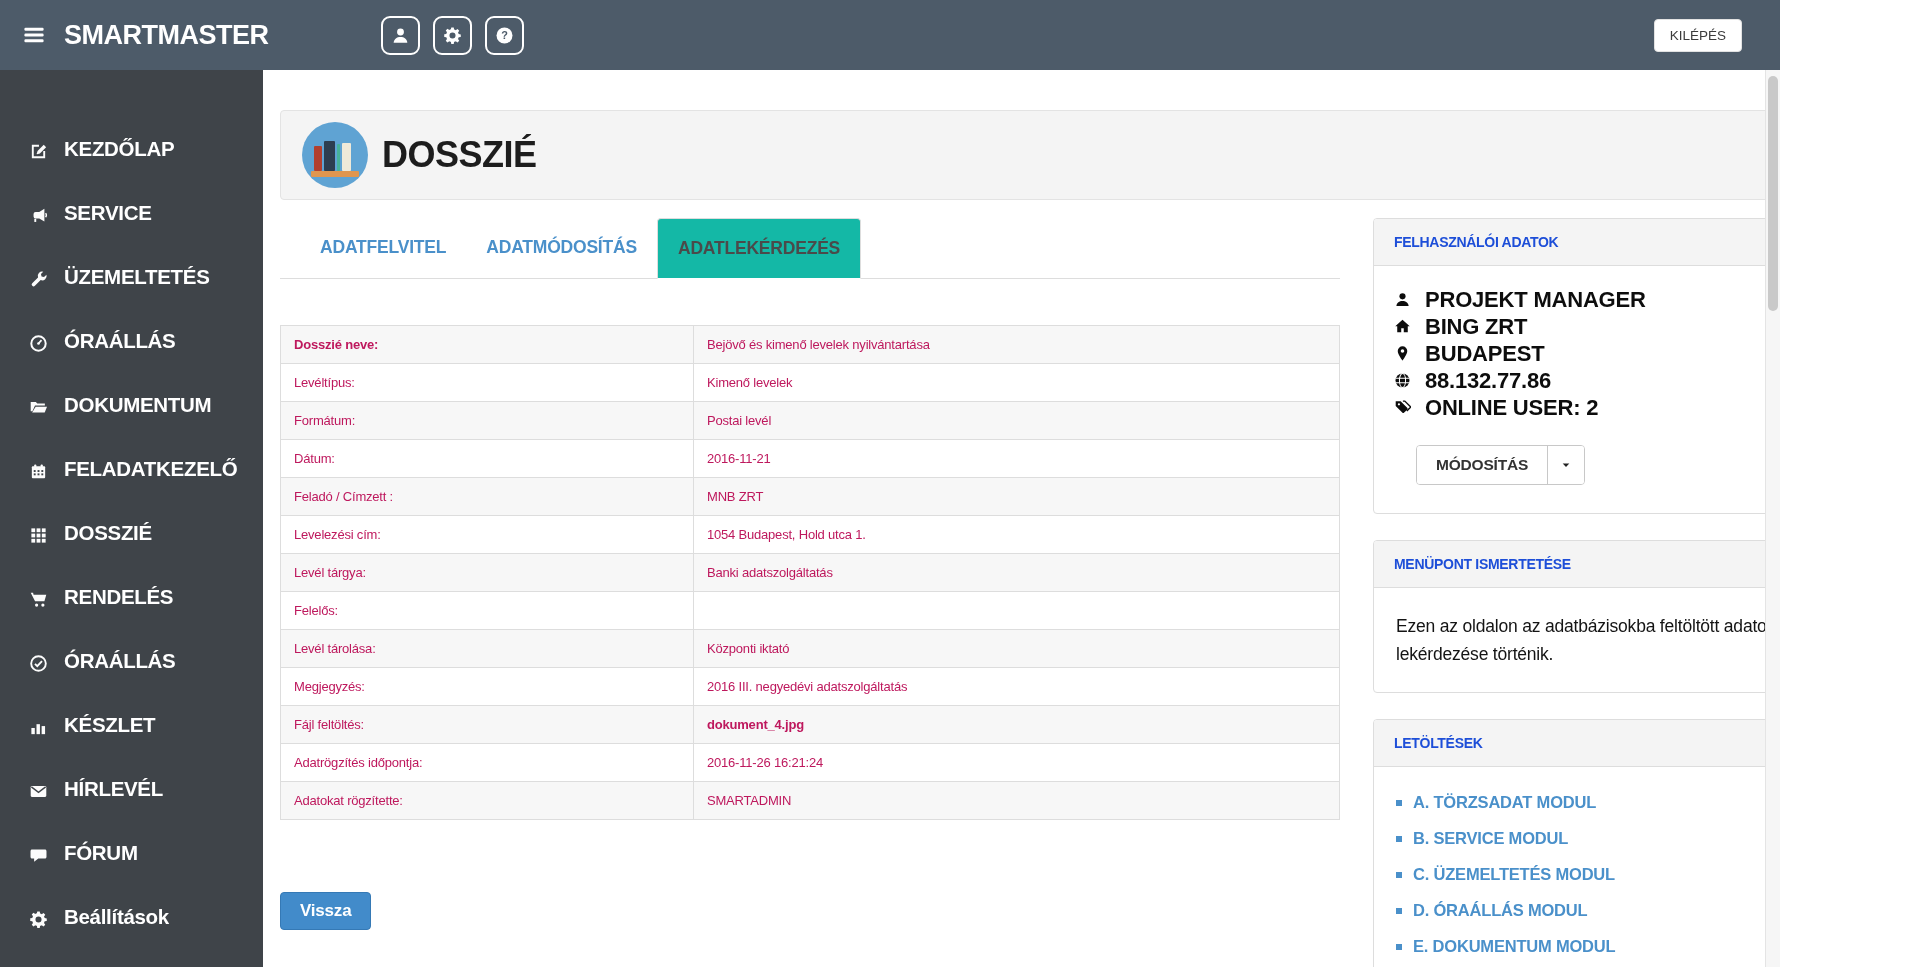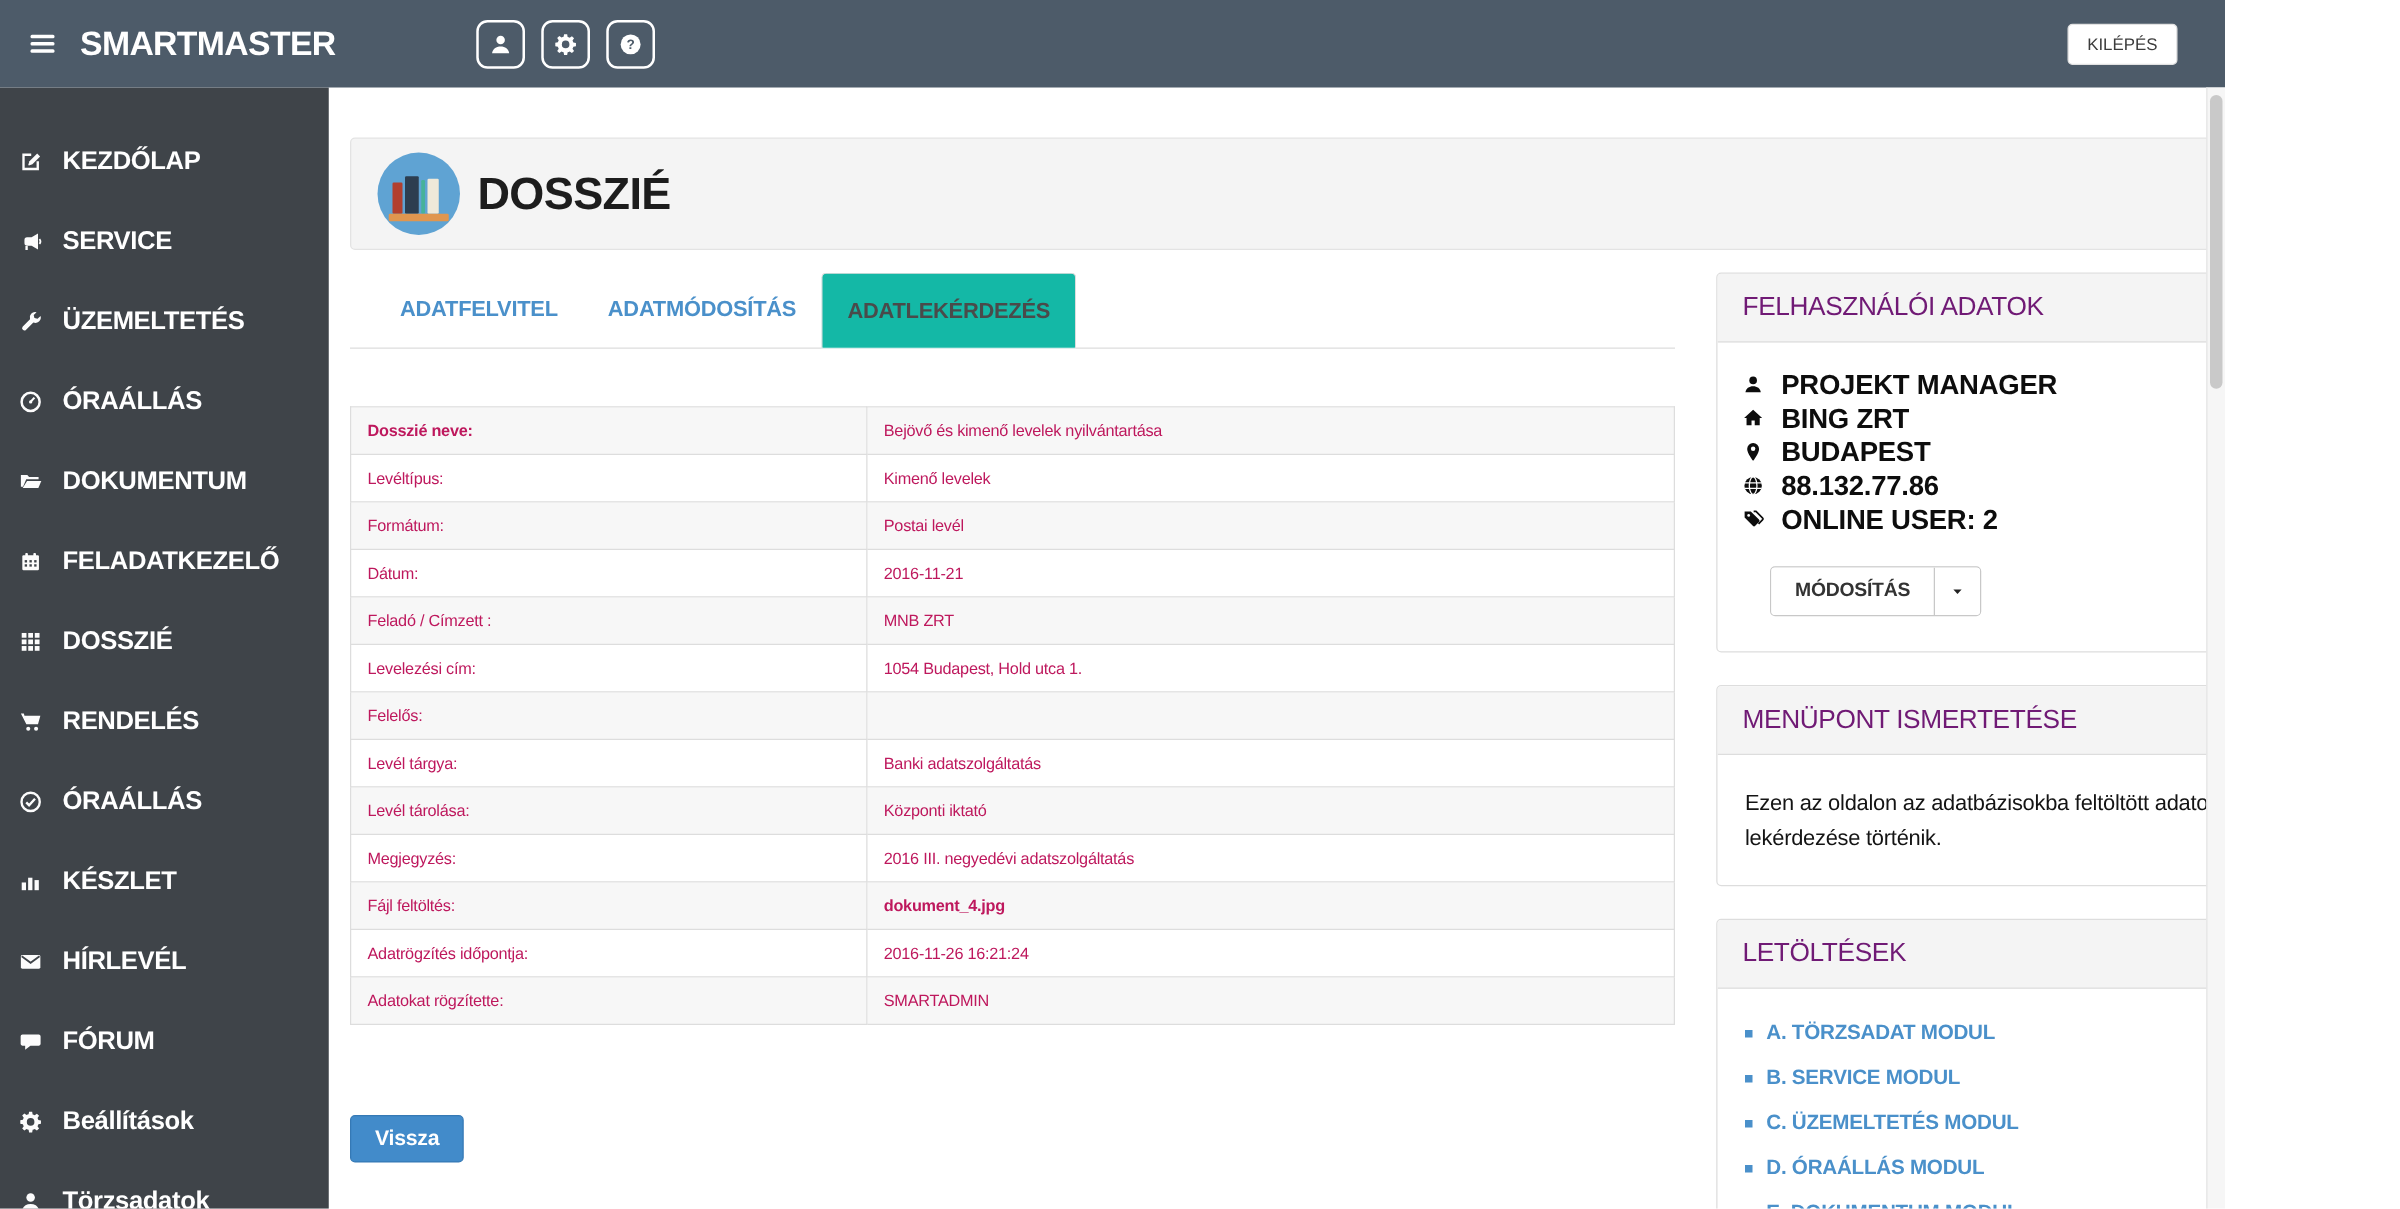--- a/index.html
+++ b/index.html
@@ -21,21 +21,21 @@
   .nav-icons{display:flex;gap:13px;margin-left:112px}
   .nav-icon-btn{width:39px;height:39px;border:2px solid #fff;border-radius:9px;background:transparent;
     color:#fff;display:flex;align-items:center;justify-content:center;cursor:pointer}
   .nav-icon-btn .i{font-size:19px;display:inline-flex;color:#fff}
   .logout{background:#fff;border:1px solid #e2e2e2;border-radius:4px;color:#3c3c3c;font-weight:400;
     font-size:13.5px;padding:8px 15px;cursor:pointer;font-family:inherit}
 
   
   .sidebar{position:absolute;top:70px;left:0;width:263px;height:897px;background:var(--sidebar-bg);
     padding-top:27px;overflow:hidden}
-  .side-item{height:64px;display:flex;align-items:center;padding-left:11px;cursor:pointer;color:#fff}
+  .side-item{height:64px;display:flex;align-items:flex-end;padding-left:25px;cursor:pointer;color:#fff}
   .side-icon{width:26px;font-size:19px;display:inline-flex;justify-content:center;color:#fcfcfc}
   .side-label{margin-left:13px;font-weight:700;font-size:20.5px;letter-spacing:-0.3px;white-space:nowrap}
 
   
   .main{position:absolute;top:70px;left:263px;width:1657px;height:897px;overflow:hidden;
     padding:40px 48px 0 17px}
   .page-header{height:90px;background:var(--panel-header-bg);border:1px solid #e3e3e3;border-radius:4px;
     display:flex;align-items:center;padding-left:21px}
   .logo-circle{width:66px;height:66px;border-radius:50%;background:var(--logo-circle);position:relative;flex:none}
   .book{position:absolute;bottom:17px;border-radius:1px;display:block}
@@ -66,21 +66,21 @@
   .record-table tr:nth-of-type(odd){background:var(--stripe)}
   .lbl-bold{font-weight:700;color:#111}
   .val-link{color:#5b9fd0;font-weight:700;font-size:13.5px;cursor:pointer}
 
   .back-btn{margin-top:72px;background:var(--button-blue);border:1px solid #3579b5;border-radius:4px;
     color:#fff;font-weight:700;font-size:17px;padding:8px 19px;cursor:pointer;font-family:inherit;letter-spacing:-0.2px}
 
   
   .card{border:1px solid var(--border);border-radius:4px;background:#fff;margin-bottom:26px;overflow:hidden}
   .card-h{background:var(--panel-header-bg);border-bottom:1px solid var(--border);padding:15px 20px;
-    font-weight:400;font-size:21px;color:#701a75;letter-spacing:-0.3px}
+    font-weight:700;font-size:14px;color:#1d4ed8;letter-spacing:-0.3px}
   .card-b{padding:20px}
   .user-list{list-style:none}
   .user-li{display:flex;align-items:center;height:27px}
   .u-icon{width:22px;font-size:17px;display:inline-flex;color:#0d0d0d}
   .u-text{margin-left:9px;font-weight:700;font-size:22px;color:#0d0d0d;letter-spacing:-0.2px}
   .split-btn{display:inline-flex;margin:24px 0 8px 22px;border:1px solid #c8c8c8;border-radius:4px;overflow:hidden;background:#fff}
   .split-main{background:#fff;border:none;padding:10px 19px;font-weight:700;font-size:15.5px;color:#333;
     cursor:pointer;font-family:inherit;letter-spacing:-0.2px}
   .split-caret{background:#fff;border:none;border-left:1px solid #c8c8c8;padding:10px 12px;cursor:pointer;
     display:flex;align-items:center;color:#222;font-size:12px}
@@ -360,27 +360,27 @@
                 <td class="lbl">Feladó / Címzett :</td>
                 <td class="val">MNB ZRT</td>
               </tr>
 
               <tr>
                 <td class="lbl">Levelezési cím:</td>
                 <td class="val">1054 Budapest, Hold utca 1.</td>
               </tr>
 
               <tr>
+                <td class="lbl">Levél tárgya:</td>
+                <td class="val">Banki adatszolgáltatás</td>
+              </tr>
+
+              <tr>
                 <td class="lbl">Felelős:</td>
                 <td class="val"></td>
-              </tr>
-
-              <tr>
-                <td class="lbl">Levél tárgya:</td>
-                <td class="val">Banki adatszolgáltatás</td>
               </tr>
 
               <tr>
                 <td class="lbl">Levél tárolása:</td>
                 <td class="val">Központi iktató</td>
               </tr>
 
               <tr>
                 <td class="lbl">Megjegyzés:</td>
                 <td class="val">2016 III. negyedévi adatszolgáltatás</td>

